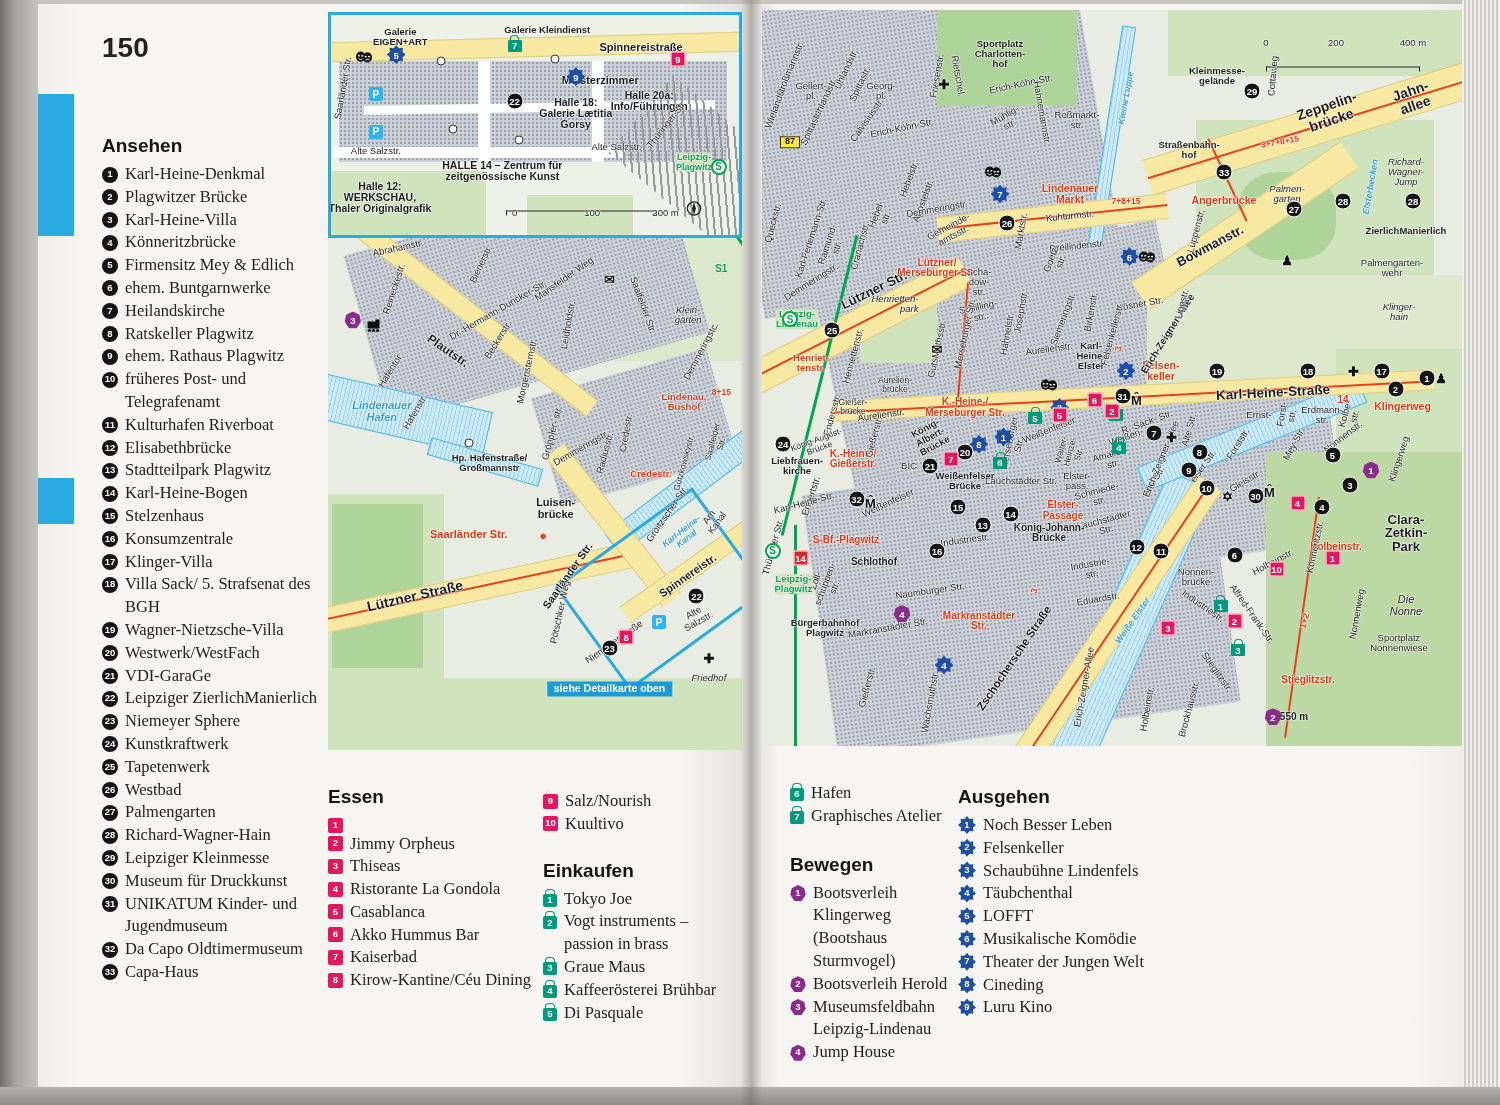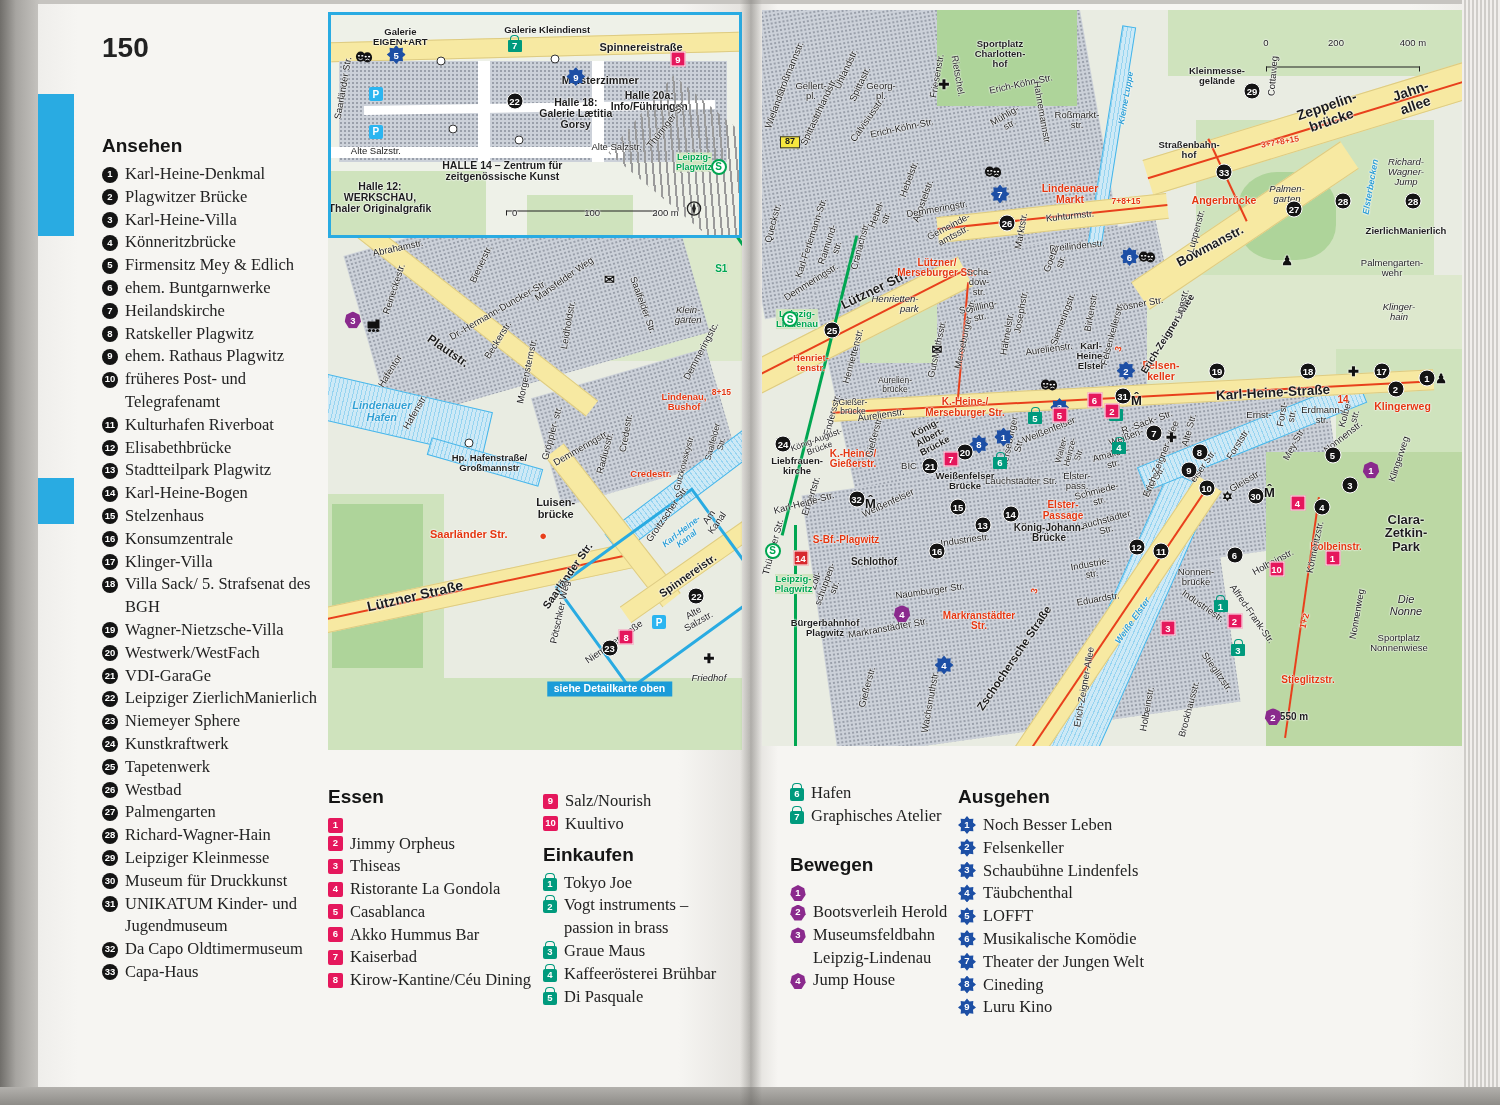--- a/index.html
+++ b/index.html
@@ -420,21 +420,21 @@
     <div>
         <div class="row">
           <span class="badge bg-pink">9</span>
           <span class="txt">Salz/Nourish</span>
         </div>
         <div class="row">
           <span class="badge bg-pink">10</span>
           <span class="txt">Kuultivo</span>
         </div>
       </div>
-    <div class="sec-head" style="margin-top:8px">Einkaufen</div>
+    <div class="sec-head" style="margin-top:24px">Einkaufen</div>
     <div>
         <div class="row">
           <span class="badge bg-green">1</span>
           <span class="txt">Tokyo Joe</span>
         </div>
         <div class="row">
           <span class="badge bg-green">2</span>
           <span class="txt">Vogt instruments – passion in brass</span>
         </div>
         <div class="row">
@@ -818,20 +818,21 @@
         </div>
         <div class="row">
           <span class="badge bg-green">7</span>
           <span class="txt">Graphisches Atelier</span>
         </div>
       </div>
     <div class="sec-head" style="margin-top:26px">Bewegen</div>
     <div>
         <div class="row">
           <span class="badge bg-purple">1</span>
+          <span class="txt">Bootsverleih Klingerweg (Bootshaus Sturmvogel)</span>
         </div>
         <div class="row">
           <span class="badge bg-purple">2</span>
           <span class="txt">Bootsverleih Herold</span>
         </div>
         <div class="row">
           <span class="badge bg-purple">3</span>
           <span class="txt">Museumsfeldbahn Leipzig-Lindenau</span>
         </div>
         <div class="row">

